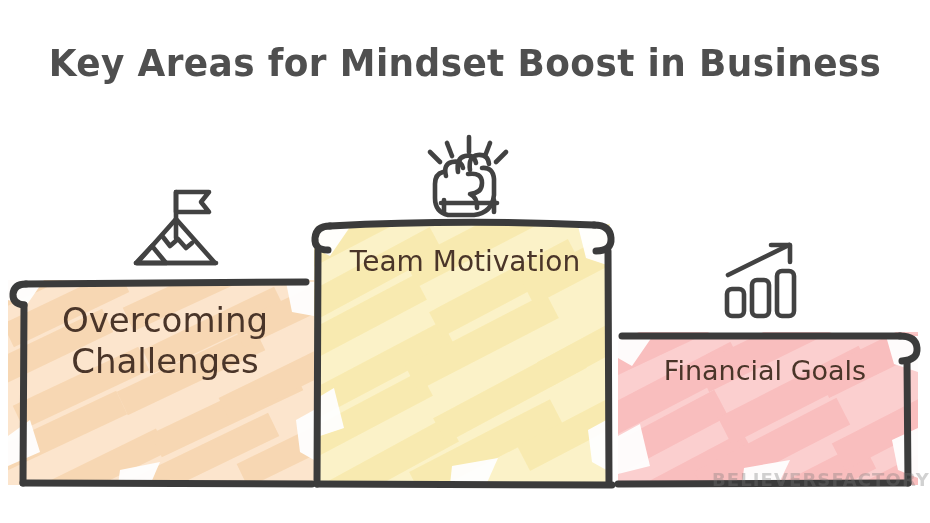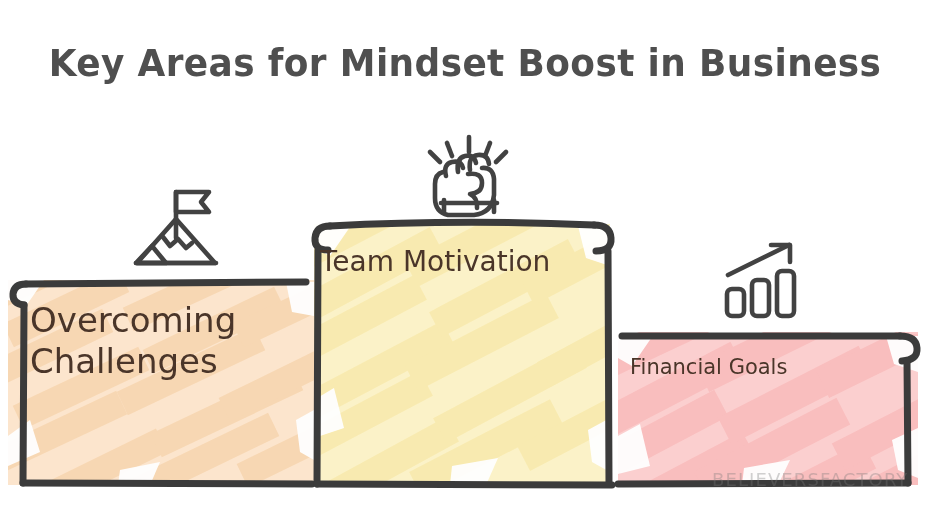--- a/index.html
+++ b/index.html
@@ -44,21 +44,21 @@
     position: absolute;
     left: 0;
     top: 0;
     width: 930px;
     height: 523px;
   }
 
   
   .podium-label {
     position: absolute;
-    text-align: left;
+    text-align: center;
     color: #4a3529;
     font-family: "DejaVu Sans", sans-serif;
     line-height: 1.22;
     white-space: pre-line;
     pointer-events: none;
   }
   #label-left {
     left: 30px;
     top: 300px;
     width: 270px;
@@ -67,30 +67,30 @@
   #label-center {
     left: 320px;
     top: 245px;
     width: 290px;
     font-size: 28px;
   }
   #label-right {
     left: 630px;
     top: 355px;
     width: 270px;
-    font-size: 21px;
+    font-size: 27px;
   }
 
   
   #watermark {
     position: absolute;
     left: 712px;
     top: 469px;
     font-family: "DejaVu Sans", sans-serif;
-    font-weight: 400;
+    font-weight: 700;
     font-size: 18px;
     letter-spacing: 1.1px;
     color: rgba(120, 120, 120, 0.34);
     white-space: nowrap;
   }
 </style>
 </head>
 <body>
 
 <div id="stage">

